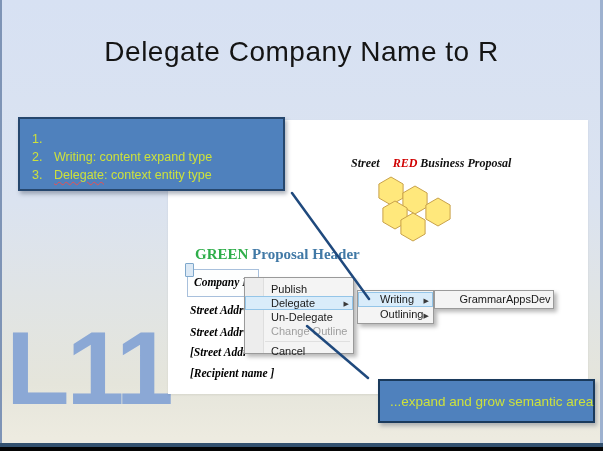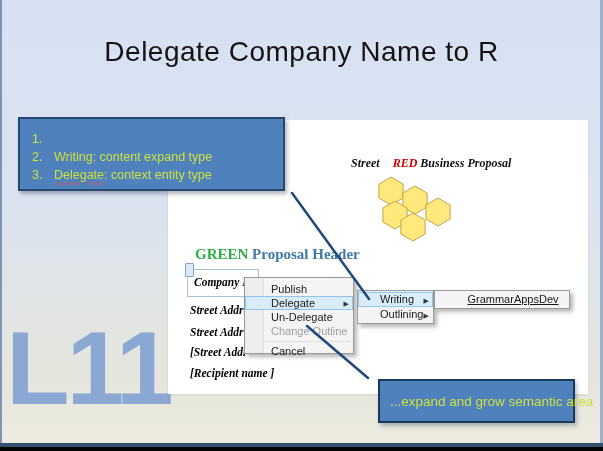--- a/index.html
+++ b/index.html
@@ -78,25 +78,25 @@
   .mi2{position:relative;height:15px;line-height:15px;padding-left:22px;white-space:nowrap;}
   .mi-hl{background:#d9ecfa;outline:1px solid #94c5e8;outline-offset:-1px;}
   .mi-disabled{color:#9f9f9f;}
   .sep{height:1px;background:#e0e0e0;margin:3px 3px 2px 20px;}
   .sub-arrow{
     position:absolute;right:4px;top:50%;transform:translateY(-50%);
     font-size:7px;color:#3a3a3a;line-height:1;
   }
   .menu1{left:244px;top:277px;width:110px;height:77px;padding-top:4px;}
   .menu2{left:357px;top:290px;width:77px;height:34px;padding-top:1px;}
-  .menu3{left:434px;top:290px;width:136px;height:19px;text-decoration:underline;}
+  .menu3{left:434px;top:290px;width:120px;height:19px;}
   .menu3 .mi3{height:17px;line-height:17px;text-align:center;}
 
   .expand-note{
-    position:absolute;left:378px;top:379px;width:197px;height:44px;box-sizing:border-box;
+    position:absolute;left:378px;top:379px;width:217px;height:44px;box-sizing:border-box;
     background:#4f81bd;border:2px solid #1a3a5c;z-index:5;
     box-shadow:2px 3px 4px rgba(80,90,110,0.4);
     display:flex;align-items:center;padding-left:10px;
     color:#cde13c;font-size:13.5px;white-space:nowrap;
   }
 
   .overlay{position:absolute;left:0;top:0;width:603px;height:451px;z-index:10;pointer-events:none;}
 </style>
 </head>
 <body>

